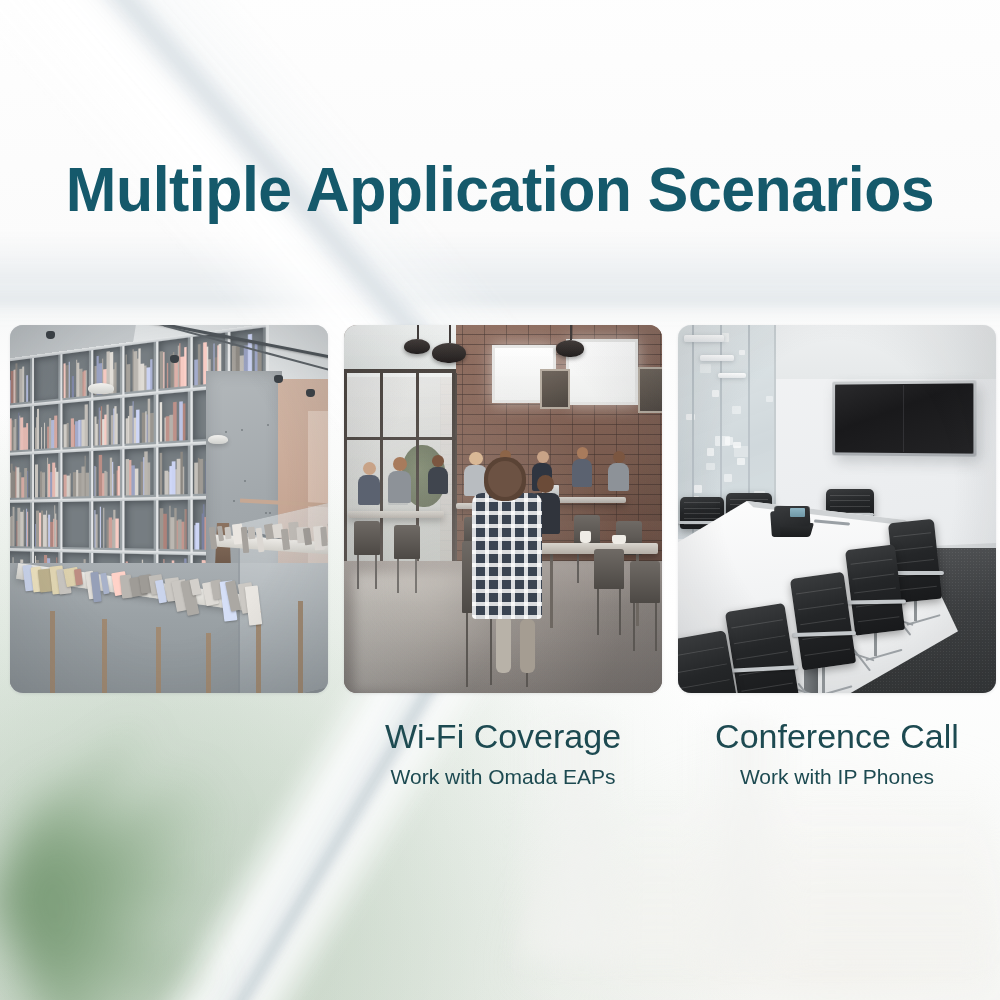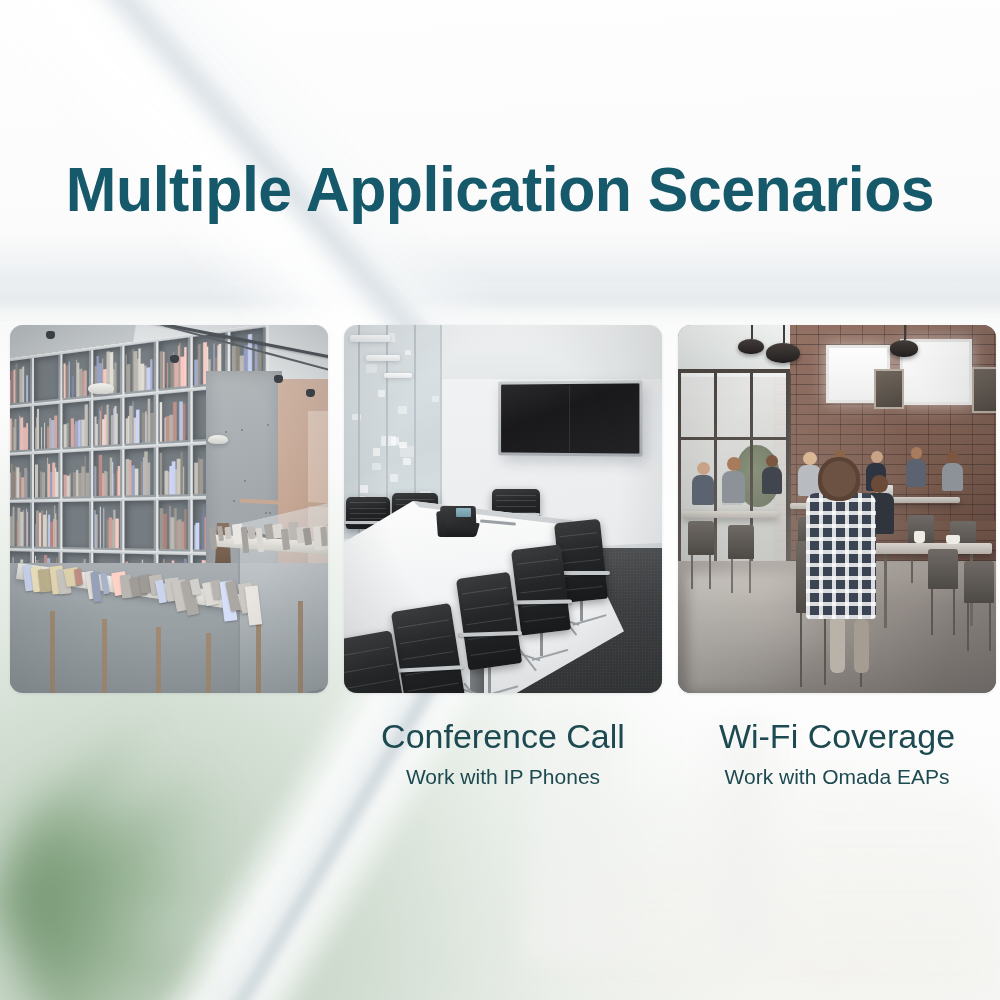--- a/index.html
+++ b/index.html
@@ -1299,154 +1299,20 @@
             <div class="lib-disp" style="left:294.40213240096443px; top:203.0380346919587px; width:6.561254982632239px; height:17.366648266728337px; background:rgb(162,158,153); transform:rotate(-8.02846791130885deg);"></div>
             <div class="lib-disp" style="left:303.76990731608583px; top:200.8860305458708px; width:10.29984251190901px; height:23.87492707924681px; background:rgb(230,226,221); transform:rotate(-4.787717162066938deg);"></div>
             <div class="lib-disp" style="left:311.418828570479px; top:202.0047574406512px; width:5.924410362227079px; height:18.839887868072786px; background:rgb(178,174,169); transform:rotate(-4.751725487761071deg);"></div>
             <div class="lib-disp" style="left:318.87486359983444px; top:198.2200597795751px; width:7.272775864355627px; height:18.783872600078524px; background:rgb(165,161,156); transform:rotate(-9.794953930096213deg);"></div>
           </div>
         <div class="lib-vignette"></div>
       </div>
     </div>
 
     <div class="card">
-      <div class="photo" id="photo-conference">
-        <div class="cr-wall"></div>
-        <div class="cr-ceiling"></div>
-        <div class="cr-glasswall" id="cr-glass">
-            <div class="cr-glass-frost" style="left:54.35312276443146px; top:81.05957154327052px; width:8.682161454894654px; height:7.632747885505007px; opacity:0.5365271814337593;"></div>
-            <div class="cr-glass-frost" style="left:14.17232316740431px; top:170.62968621618566px; width:7.246767143833808px; height:8.680152458597414px; opacity:0.8660941597382046;"></div>
-            <div class="cr-glass-frost" style="left:58.67315643777752px; top:133.03591798201012px; width:7.890854400066125px; height:6.825458688761588px; opacity:0.7773262493206776;"></div>
-            <div class="cr-glass-frost" style="left:41.74825146410067px; top:7.965372086486487px; width:9.445446652567687px; height:9.117956091904004px; opacity:0.7711936731688649;"></div>
-            <div class="cr-glass-frost" style="left:45.96315289100779px; top:148.9219218245344px; width:8.041298982240864px; height:7.859551367310309px; opacity:0.6319997075162826;"></div>
-            <div class="cr-glass-frost" style="left:27.55732797345022px; top:138.21168554025314px; width:9.381684523253554px; height:7.280351729347251px; opacity:0.5267671124668639;"></div>
-            <div class="cr-glass-frost" style="left:29.36320088122189px; top:122.95550344742624px; width:6.497184611622796px; height:7.583580854267527px; opacity:0.8036532879824068;"></div>
-            <div class="cr-glass-frost" style="left:7.5898346442681905px; top:88.84616021199439px; width:9.016222406186268px; height:6.573899869358328px; opacity:0.8045331819935391;"></div>
-            <div class="cr-glass-frost" style="left:55.730609330223224px; top:120.75347162911365px; width:14.783795308221036px; height:11.16318615452732px; opacity:0.4001232456416466;"></div>
-            <div class="cr-glass-frost" style="left:61.04971138995593px; top:25.37056830123559px; width:6.4277899830731515px; height:4.5837593382662405px; opacity:0.8391914040032735;"></div>
-            <div class="cr-glass-frost" style="left:37.17129196560536px; top:110.6185688621451px; width:14.798541660326785px; height:10.671819807153195px; opacity:0.6993828669653195;"></div>
-            <div class="cr-glass-frost" style="left:69.4863468005724px; top:177.00014808354905px; width:9.556901722474443px; height:7.94512147533004px; opacity:0.4840239643976204;"></div>
-            <div class="cr-glass-frost" style="left:47.61181235667868px; top:187.71086773169733px; width:8.815392616118952px; height:9.286610582370113px; opacity:0.4013195625512486;"></div>
-            <div class="cr-glass-frost" style="left:46.76042477542555px; top:111.88375945476992px; width:8.557755976709423px; height:8.268389349815976px; opacity:0.6985771229949673;"></div>
-            <div class="cr-glass-frost" style="left:30.157607732414085px; top:172.17417560432767px; width:8.714123528317606px; height:7.997639887470492px; opacity:0.6122504649275218;"></div>
-            <div class="cr-glass-frost" style="left:76.09200544193946px; top:166.2994265650862px; width:10.871280737161301px; height:11.283454236632762px; opacity:0.7202294378169949;"></div>
-            <div class="cr-glass-frost" style="left:33.731533603617706px; top:64.99434995976944px; width:6.923227804677201px; height:7.4961562339171515px; opacity:0.8553036100488639;"></div>
-            <div class="cr-glass-frost" style="left:22.494095782979436px; top:38.517367545756215px; width:10.755481825096291px; height:9.487771087893112px; opacity:0.5181428731037969;"></div>
-            <div class="cr-glass-frost" style="left:87.58211486860277px; top:71.19187133628496px; width:7.545365110293666px; height:6.047485963470685px; opacity:0.5339108627913105;"></div>
-            <div class="cr-glass-frost" style="left:55.454204546964824px; top:117.25466144422751px; width:7.79741867110013px; height:5.798233985298802px; opacity:0.8435430308541019;"></div>
-            <div class="cr-glass-frost" style="left:16.22905792306599px; top:160.46740165281454px; width:7.554391297769915px; height:7.477682984334268px; opacity:0.8394433654097111;"></div>
-            <div class="cr-glass-frost" style="left:13.267053402618997px; top:186.88187688630163px; width:9.492848820282543px; height:9.59225318843005px; opacity:0.49450355572370047;"></div>
-            <div class="cr-glass-mullion" style="left:14px;"></div>
-            <div class="cr-glass-mullion" style="left:42px;"></div>
-            <div class="cr-glass-mullion" style="left:70px;"></div>
-            <div class="cr-ceil-light" style="left:6px; top:10px; width:40px; height:7px;"></div>
-            <div class="cr-ceil-light" style="left:22px; top:30px; width:34px; height:6px;"></div>
-            <div class="cr-ceil-light" style="left:40px; top:48px; width:28px; height:5px;"></div>
-          </div>
-        <div class="cr-corner"></div>
-        <div class="cr-baseboard"></div>
-        <div class="cr-floor">
-            <div class="cr-floor-tex"></div>
-          </div>
-        <div class="cr-tv-frame">
-          <div class="cr-tv-screen"></div>
-          <div class="cr-tv-split"></div>
-        </div>
-        <div id="cr-chairs">
-            <div class="cr-chair" style="left:2px; top:172px; width:44px; height:32px; transform:rotate(0deg) scale(1);">
-              <div class="cr-chair-rib" style="top:5.333333333333333px;"></div>
-              <div class="cr-chair-rib" style="top:10.666666666666666px;"></div>
-              <div class="cr-chair-rib" style="top:16px;"></div>
-              <div class="cr-chair-rib" style="top:21.333333333333332px;"></div>
-              <div class="cr-chair-rib" style="top:26.666666666666664px;"></div>
-            </div>
-            <div class="cr-chair" style="left:48px; top:168px; width:46px; height:34px; transform:rotate(0deg) scale(1);">
-              <div class="cr-chair-rib" style="top:5.666666666666667px;"></div>
-              <div class="cr-chair-rib" style="top:11.333333333333334px;"></div>
-              <div class="cr-chair-rib" style="top:17px;"></div>
-              <div class="cr-chair-rib" style="top:22.666666666666668px;"></div>
-              <div class="cr-chair-rib" style="top:28.333333333333336px;"></div>
-            </div>
-            <div class="cr-chair" style="left:148px; top:164px; width:48px; height:34px; transform:rotate(0deg) scale(1);">
-              <div class="cr-chair-rib" style="top:5.666666666666667px;"></div>
-              <div class="cr-chair-rib" style="top:11.333333333333334px;"></div>
-              <div class="cr-chair-rib" style="top:17px;"></div>
-              <div class="cr-chair-rib" style="top:22.666666666666668px;"></div>
-              <div class="cr-chair-rib" style="top:28.333333333333336px;"></div>
-            </div>
-            <div class="cr-chair-arm" style="left:0px; top:196px; width:44px; height:3px;"></div>
-            <div class="cr-chair-arm" style="left:48px; top:192px; width:46px; height:3px;"></div>
-            <div class="cr-chair-arm" style="left:148px; top:188px; width:48px; height:3px;"></div>
-          </div>
-        <div class="cr-table"></div>
-        <div class="cr-table-edge"></div>
-        <div class="cr-tablecol"></div>
-        <div class="cr-pen"></div>
-        <div class="cr-phone-base"></div>
-        <div class="cr-phone-body"></div>
-        <div class="cr-phone-screen"></div>
-        <div class="cr-phone-hs"></div>
-        <div id="cr-frontchairs">
-            <div class="cr-chair" style="left: 214px; top: 196px; width: 46px; height: 80px; transform: rotate(-6deg) scale(1); z-index: 10;">
-              <div class="cr-chair-rib" style="top:13.333333333333334px;"></div>
-              <div class="cr-chair-rib" style="top:26.666666666666668px;"></div>
-              <div class="cr-chair-rib" style="top:40px;"></div>
-              <div class="cr-chair-rib" style="top:53.333333333333336px;"></div>
-              <div class="cr-chair-rib" style="top:66.66666666666667px;"></div>
-            </div>
-            <div class="cr-chair-arm" style="left:210px; top:245.6px; width:56px; height:4px; transform:rotate(0deg); z-index:11;"></div>
-            <div class="cr-chair-post" style="left:236.07999999999998px; top:276px; height:20px; z-index:9;"></div>
-            <div class="cr-chair-leg" style="left:204px; top:294px; width:32.199999999999996px; transform:rotate(18deg); z-index:9;"></div>
-            <div class="cr-chair-leg" style="left:227.8px; top:294px; width:34.5px; transform:rotate(-16deg); z-index:9;"></div>
-            <div class="cr-chair-leg" style="left:210px; top:298px; width:27.599999999999998px; transform:rotate(52deg); z-index:9;"></div>
-            <div class="cr-chair" style="left: 172px; top: 222px; width: 50px; height: 86px; transform: rotate(-7deg) scale(1); z-index: 11;">
-              <div class="cr-chair-rib" style="top:14.333333333333334px;"></div>
-              <div class="cr-chair-rib" style="top:28.666666666666668px;"></div>
-              <div class="cr-chair-rib" style="top:43px;"></div>
-              <div class="cr-chair-rib" style="top:57.333333333333336px;"></div>
-              <div class="cr-chair-rib" style="top:71.66666666666667px;"></div>
-            </div>
-            <div class="cr-chair-arm" style="left:168px; top:275.32px; width:60px; height:4px; transform:rotate(-1deg); z-index:12;"></div>
-            <div class="cr-chair-post" style="left:196px; top:308px; height:23px; z-index:10;"></div>
-            <div class="cr-chair-leg" style="left:162px; top:329px; width:35px; transform:rotate(18deg); z-index:10;"></div>
-            <div class="cr-chair-leg" style="left:187px; top:329px; width:37.5px; transform:rotate(-16deg); z-index:10;"></div>
-            <div class="cr-chair-leg" style="left:168px; top:333px; width:30px; transform:rotate(52deg); z-index:10;"></div>
-            <div class="cr-chair" style="left: 118px; top: 250px; width: 54px; height: 92px; transform: rotate(-8deg) scale(1); z-index: 12;">
-              <div class="cr-chair-rib" style="top:15.333333333333334px;"></div>
-              <div class="cr-chair-rib" style="top:30.666666666666668px;"></div>
-              <div class="cr-chair-rib" style="top:46px;"></div>
-              <div class="cr-chair-rib" style="top:61.333333333333336px;"></div>
-              <div class="cr-chair-rib" style="top:76.66666666666667px;"></div>
-            </div>
-            <div class="cr-chair-arm" style="left:114px; top:307.04px; width:64px; height:4px; transform:rotate(-2deg); z-index:13;"></div>
-            <div class="cr-chair-post" style="left:143.92px; top:342px; height:26px; z-index:11;"></div>
-            <div class="cr-chair-leg" style="left:108px; top:366px; width:37.8px; transform:rotate(18deg); z-index:11;"></div>
-            <div class="cr-chair-leg" style="left:134.2px; top:366px; width:40.5px; transform:rotate(-16deg); z-index:11;"></div>
-            <div class="cr-chair-leg" style="left:114px; top:370px; width:32.4px; transform:rotate(52deg); z-index:11;"></div>
-            <div class="cr-chair" style="left: 54px; top: 282px; width: 60px; height: 96px; transform: rotate(-9deg) scale(1); z-index: 13;">
-              <div class="cr-chair-rib" style="top:16px;"></div>
-              <div class="cr-chair-rib" style="top:32px;"></div>
-              <div class="cr-chair-rib" style="top:48px;"></div>
-              <div class="cr-chair-rib" style="top:64px;"></div>
-              <div class="cr-chair-rib" style="top:80px;"></div>
-            </div>
-            <div class="cr-chair-arm" style="left:50px; top:341.52px; width:70px; height:4px; transform:rotate(-3deg); z-index:14;"></div>
-            <div class="cr-chair" style="left: -8px; top: 310px; width: 64px; height: 98px; transform: rotate(-10deg) scale(1); z-index: 14;">
-              <div class="cr-chair-rib" style="top:16.333333333333332px;"></div>
-              <div class="cr-chair-rib" style="top:32.666666666666664px;"></div>
-              <div class="cr-chair-rib" style="top:49px;"></div>
-            </div>
-          </div>
-        <div class="lib-vignette"></div>
-      </div>
-      <div class="cap-title">Conference Call</div>
-      <div class="cap-sub">Work with IP Phones</div>
-    </div>
-
-    <div class="card">
       <div class="photo" id="photo-cafe">
         <div class="cf-base"></div>
         <div class="cf-brick"></div>
         <div class="cf-brick-low"></div>
         <div class="cf-upperglass"></div>
         <div class="cf-glasswall"></div>
         <div class="cf-greenery"></div>
         <div id="cf-mullions">
             <div class="cf-mullion" style="left:0px; top:46px; width:3px; height:196px;"></div>
             <div class="cf-mullion" style="left:36px; top:46px; width:3px; height:196px;"></div>
@@ -1530,14 +1396,148 @@
             <div class="cf-chair-leg" style="left:311px; top:278px; height:48px; z-index:249;"></div>
           </div>
         <div class="cf-desat"></div>
         <div class="cf-wash"></div>
         <div class="lib-vignette"></div>
       </div>
       <div class="cap-title">Wi-Fi Coverage</div>
       <div class="cap-sub">Work with Omada EAPs</div>
     </div>
 
+    <div class="card">
+      <div class="photo" id="photo-conference">
+        <div class="cr-wall"></div>
+        <div class="cr-ceiling"></div>
+        <div class="cr-glasswall" id="cr-glass">
+            <div class="cr-glass-frost" style="left:54.35312276443146px; top:81.05957154327052px; width:8.682161454894654px; height:7.632747885505007px; opacity:0.5365271814337593;"></div>
+            <div class="cr-glass-frost" style="left:14.17232316740431px; top:170.62968621618566px; width:7.246767143833808px; height:8.680152458597414px; opacity:0.8660941597382046;"></div>
+            <div class="cr-glass-frost" style="left:58.67315643777752px; top:133.03591798201012px; width:7.890854400066125px; height:6.825458688761588px; opacity:0.7773262493206776;"></div>
+            <div class="cr-glass-frost" style="left:41.74825146410067px; top:7.965372086486487px; width:9.445446652567687px; height:9.117956091904004px; opacity:0.7711936731688649;"></div>
+            <div class="cr-glass-frost" style="left:45.96315289100779px; top:148.9219218245344px; width:8.041298982240864px; height:7.859551367310309px; opacity:0.6319997075162826;"></div>
+            <div class="cr-glass-frost" style="left:27.55732797345022px; top:138.21168554025314px; width:9.381684523253554px; height:7.280351729347251px; opacity:0.5267671124668639;"></div>
+            <div class="cr-glass-frost" style="left:29.36320088122189px; top:122.95550344742624px; width:6.497184611622796px; height:7.583580854267527px; opacity:0.8036532879824068;"></div>
+            <div class="cr-glass-frost" style="left:7.5898346442681905px; top:88.84616021199439px; width:9.016222406186268px; height:6.573899869358328px; opacity:0.8045331819935391;"></div>
+            <div class="cr-glass-frost" style="left:55.730609330223224px; top:120.75347162911365px; width:14.783795308221036px; height:11.16318615452732px; opacity:0.4001232456416466;"></div>
+            <div class="cr-glass-frost" style="left:61.04971138995593px; top:25.37056830123559px; width:6.4277899830731515px; height:4.5837593382662405px; opacity:0.8391914040032735;"></div>
+            <div class="cr-glass-frost" style="left:37.17129196560536px; top:110.6185688621451px; width:14.798541660326785px; height:10.671819807153195px; opacity:0.6993828669653195;"></div>
+            <div class="cr-glass-frost" style="left:69.4863468005724px; top:177.00014808354905px; width:9.556901722474443px; height:7.94512147533004px; opacity:0.4840239643976204;"></div>
+            <div class="cr-glass-frost" style="left:47.61181235667868px; top:187.71086773169733px; width:8.815392616118952px; height:9.286610582370113px; opacity:0.4013195625512486;"></div>
+            <div class="cr-glass-frost" style="left:46.76042477542555px; top:111.88375945476992px; width:8.557755976709423px; height:8.268389349815976px; opacity:0.6985771229949673;"></div>
+            <div class="cr-glass-frost" style="left:30.157607732414085px; top:172.17417560432767px; width:8.714123528317606px; height:7.997639887470492px; opacity:0.6122504649275218;"></div>
+            <div class="cr-glass-frost" style="left:76.09200544193946px; top:166.2994265650862px; width:10.871280737161301px; height:11.283454236632762px; opacity:0.7202294378169949;"></div>
+            <div class="cr-glass-frost" style="left:33.731533603617706px; top:64.99434995976944px; width:6.923227804677201px; height:7.4961562339171515px; opacity:0.8553036100488639;"></div>
+            <div class="cr-glass-frost" style="left:22.494095782979436px; top:38.517367545756215px; width:10.755481825096291px; height:9.487771087893112px; opacity:0.5181428731037969;"></div>
+            <div class="cr-glass-frost" style="left:87.58211486860277px; top:71.19187133628496px; width:7.545365110293666px; height:6.047485963470685px; opacity:0.5339108627913105;"></div>
+            <div class="cr-glass-frost" style="left:55.454204546964824px; top:117.25466144422751px; width:7.79741867110013px; height:5.798233985298802px; opacity:0.8435430308541019;"></div>
+            <div class="cr-glass-frost" style="left:16.22905792306599px; top:160.46740165281454px; width:7.554391297769915px; height:7.477682984334268px; opacity:0.8394433654097111;"></div>
+            <div class="cr-glass-frost" style="left:13.267053402618997px; top:186.88187688630163px; width:9.492848820282543px; height:9.59225318843005px; opacity:0.49450355572370047;"></div>
+            <div class="cr-glass-mullion" style="left:14px;"></div>
+            <div class="cr-glass-mullion" style="left:42px;"></div>
+            <div class="cr-glass-mullion" style="left:70px;"></div>
+            <div class="cr-ceil-light" style="left:6px; top:10px; width:40px; height:7px;"></div>
+            <div class="cr-ceil-light" style="left:22px; top:30px; width:34px; height:6px;"></div>
+            <div class="cr-ceil-light" style="left:40px; top:48px; width:28px; height:5px;"></div>
+          </div>
+        <div class="cr-corner"></div>
+        <div class="cr-baseboard"></div>
+        <div class="cr-floor">
+            <div class="cr-floor-tex"></div>
+          </div>
+        <div class="cr-tv-frame">
+          <div class="cr-tv-screen"></div>
+          <div class="cr-tv-split"></div>
+        </div>
+        <div id="cr-chairs">
+            <div class="cr-chair" style="left:2px; top:172px; width:44px; height:32px; transform:rotate(0deg) scale(1);">
+              <div class="cr-chair-rib" style="top:5.333333333333333px;"></div>
+              <div class="cr-chair-rib" style="top:10.666666666666666px;"></div>
+              <div class="cr-chair-rib" style="top:16px;"></div>
+              <div class="cr-chair-rib" style="top:21.333333333333332px;"></div>
+              <div class="cr-chair-rib" style="top:26.666666666666664px;"></div>
+            </div>
+            <div class="cr-chair" style="left:48px; top:168px; width:46px; height:34px; transform:rotate(0deg) scale(1);">
+              <div class="cr-chair-rib" style="top:5.666666666666667px;"></div>
+              <div class="cr-chair-rib" style="top:11.333333333333334px;"></div>
+              <div class="cr-chair-rib" style="top:17px;"></div>
+              <div class="cr-chair-rib" style="top:22.666666666666668px;"></div>
+              <div class="cr-chair-rib" style="top:28.333333333333336px;"></div>
+            </div>
+            <div class="cr-chair" style="left:148px; top:164px; width:48px; height:34px; transform:rotate(0deg) scale(1);">
+              <div class="cr-chair-rib" style="top:5.666666666666667px;"></div>
+              <div class="cr-chair-rib" style="top:11.333333333333334px;"></div>
+              <div class="cr-chair-rib" style="top:17px;"></div>
+              <div class="cr-chair-rib" style="top:22.666666666666668px;"></div>
+              <div class="cr-chair-rib" style="top:28.333333333333336px;"></div>
+            </div>
+            <div class="cr-chair-arm" style="left:0px; top:196px; width:44px; height:3px;"></div>
+            <div class="cr-chair-arm" style="left:48px; top:192px; width:46px; height:3px;"></div>
+            <div class="cr-chair-arm" style="left:148px; top:188px; width:48px; height:3px;"></div>
+          </div>
+        <div class="cr-table"></div>
+        <div class="cr-table-edge"></div>
+        <div class="cr-tablecol"></div>
+        <div class="cr-pen"></div>
+        <div class="cr-phone-base"></div>
+        <div class="cr-phone-body"></div>
+        <div class="cr-phone-screen"></div>
+        <div class="cr-phone-hs"></div>
+        <div id="cr-frontchairs">
+            <div class="cr-chair" style="left: 214px; top: 196px; width: 46px; height: 80px; transform: rotate(-6deg) scale(1); z-index: 10;">
+              <div class="cr-chair-rib" style="top:13.333333333333334px;"></div>
+              <div class="cr-chair-rib" style="top:26.666666666666668px;"></div>
+              <div class="cr-chair-rib" style="top:40px;"></div>
+              <div class="cr-chair-rib" style="top:53.333333333333336px;"></div>
+              <div class="cr-chair-rib" style="top:66.66666666666667px;"></div>
+            </div>
+            <div class="cr-chair-arm" style="left:210px; top:245.6px; width:56px; height:4px; transform:rotate(0deg); z-index:11;"></div>
+            <div class="cr-chair-post" style="left:236.07999999999998px; top:276px; height:20px; z-index:9;"></div>
+            <div class="cr-chair-leg" style="left:204px; top:294px; width:32.199999999999996px; transform:rotate(18deg); z-index:9;"></div>
+            <div class="cr-chair-leg" style="left:227.8px; top:294px; width:34.5px; transform:rotate(-16deg); z-index:9;"></div>
+            <div class="cr-chair-leg" style="left:210px; top:298px; width:27.599999999999998px; transform:rotate(52deg); z-index:9;"></div>
+            <div class="cr-chair" style="left: 172px; top: 222px; width: 50px; height: 86px; transform: rotate(-7deg) scale(1); z-index: 11;">
+              <div class="cr-chair-rib" style="top:14.333333333333334px;"></div>
+              <div class="cr-chair-rib" style="top:28.666666666666668px;"></div>
+              <div class="cr-chair-rib" style="top:43px;"></div>
+              <div class="cr-chair-rib" style="top:57.333333333333336px;"></div>
+              <div class="cr-chair-rib" style="top:71.66666666666667px;"></div>
+            </div>
+            <div class="cr-chair-arm" style="left:168px; top:275.32px; width:60px; height:4px; transform:rotate(-1deg); z-index:12;"></div>
+            <div class="cr-chair-post" style="left:196px; top:308px; height:23px; z-index:10;"></div>
+            <div class="cr-chair-leg" style="left:162px; top:329px; width:35px; transform:rotate(18deg); z-index:10;"></div>
+            <div class="cr-chair-leg" style="left:187px; top:329px; width:37.5px; transform:rotate(-16deg); z-index:10;"></div>
+            <div class="cr-chair-leg" style="left:168px; top:333px; width:30px; transform:rotate(52deg); z-index:10;"></div>
+            <div class="cr-chair" style="left: 118px; top: 250px; width: 54px; height: 92px; transform: rotate(-8deg) scale(1); z-index: 12;">
+              <div class="cr-chair-rib" style="top:15.333333333333334px;"></div>
+              <div class="cr-chair-rib" style="top:30.666666666666668px;"></div>
+              <div class="cr-chair-rib" style="top:46px;"></div>
+              <div class="cr-chair-rib" style="top:61.333333333333336px;"></div>
+              <div class="cr-chair-rib" style="top:76.66666666666667px;"></div>
+            </div>
+            <div class="cr-chair-arm" style="left:114px; top:307.04px; width:64px; height:4px; transform:rotate(-2deg); z-index:13;"></div>
+            <div class="cr-chair-post" style="left:143.92px; top:342px; height:26px; z-index:11;"></div>
+            <div class="cr-chair-leg" style="left:108px; top:366px; width:37.8px; transform:rotate(18deg); z-index:11;"></div>
+            <div class="cr-chair-leg" style="left:134.2px; top:366px; width:40.5px; transform:rotate(-16deg); z-index:11;"></div>
+            <div class="cr-chair-leg" style="left:114px; top:370px; width:32.4px; transform:rotate(52deg); z-index:11;"></div>
+            <div class="cr-chair" style="left: 54px; top: 282px; width: 60px; height: 96px; transform: rotate(-9deg) scale(1); z-index: 13;">
+              <div class="cr-chair-rib" style="top:16px;"></div>
+              <div class="cr-chair-rib" style="top:32px;"></div>
+              <div class="cr-chair-rib" style="top:48px;"></div>
+              <div class="cr-chair-rib" style="top:64px;"></div>
+              <div class="cr-chair-rib" style="top:80px;"></div>
+            </div>
+            <div class="cr-chair-arm" style="left:50px; top:341.52px; width:70px; height:4px; transform:rotate(-3deg); z-index:14;"></div>
+            <div class="cr-chair" style="left: -8px; top: 310px; width: 64px; height: 98px; transform: rotate(-10deg) scale(1); z-index: 14;">
+              <div class="cr-chair-rib" style="top:16.333333333333332px;"></div>
+              <div class="cr-chair-rib" style="top:32.666666666666664px;"></div>
+              <div class="cr-chair-rib" style="top:49px;"></div>
+            </div>
+          </div>
+        <div class="lib-vignette"></div>
+      </div>
+      <div class="cap-title">Conference Call</div>
+      <div class="cap-sub">Work with IP Phones</div>
+    </div>
+
   </div>
 </div>
 
 </body></html>

